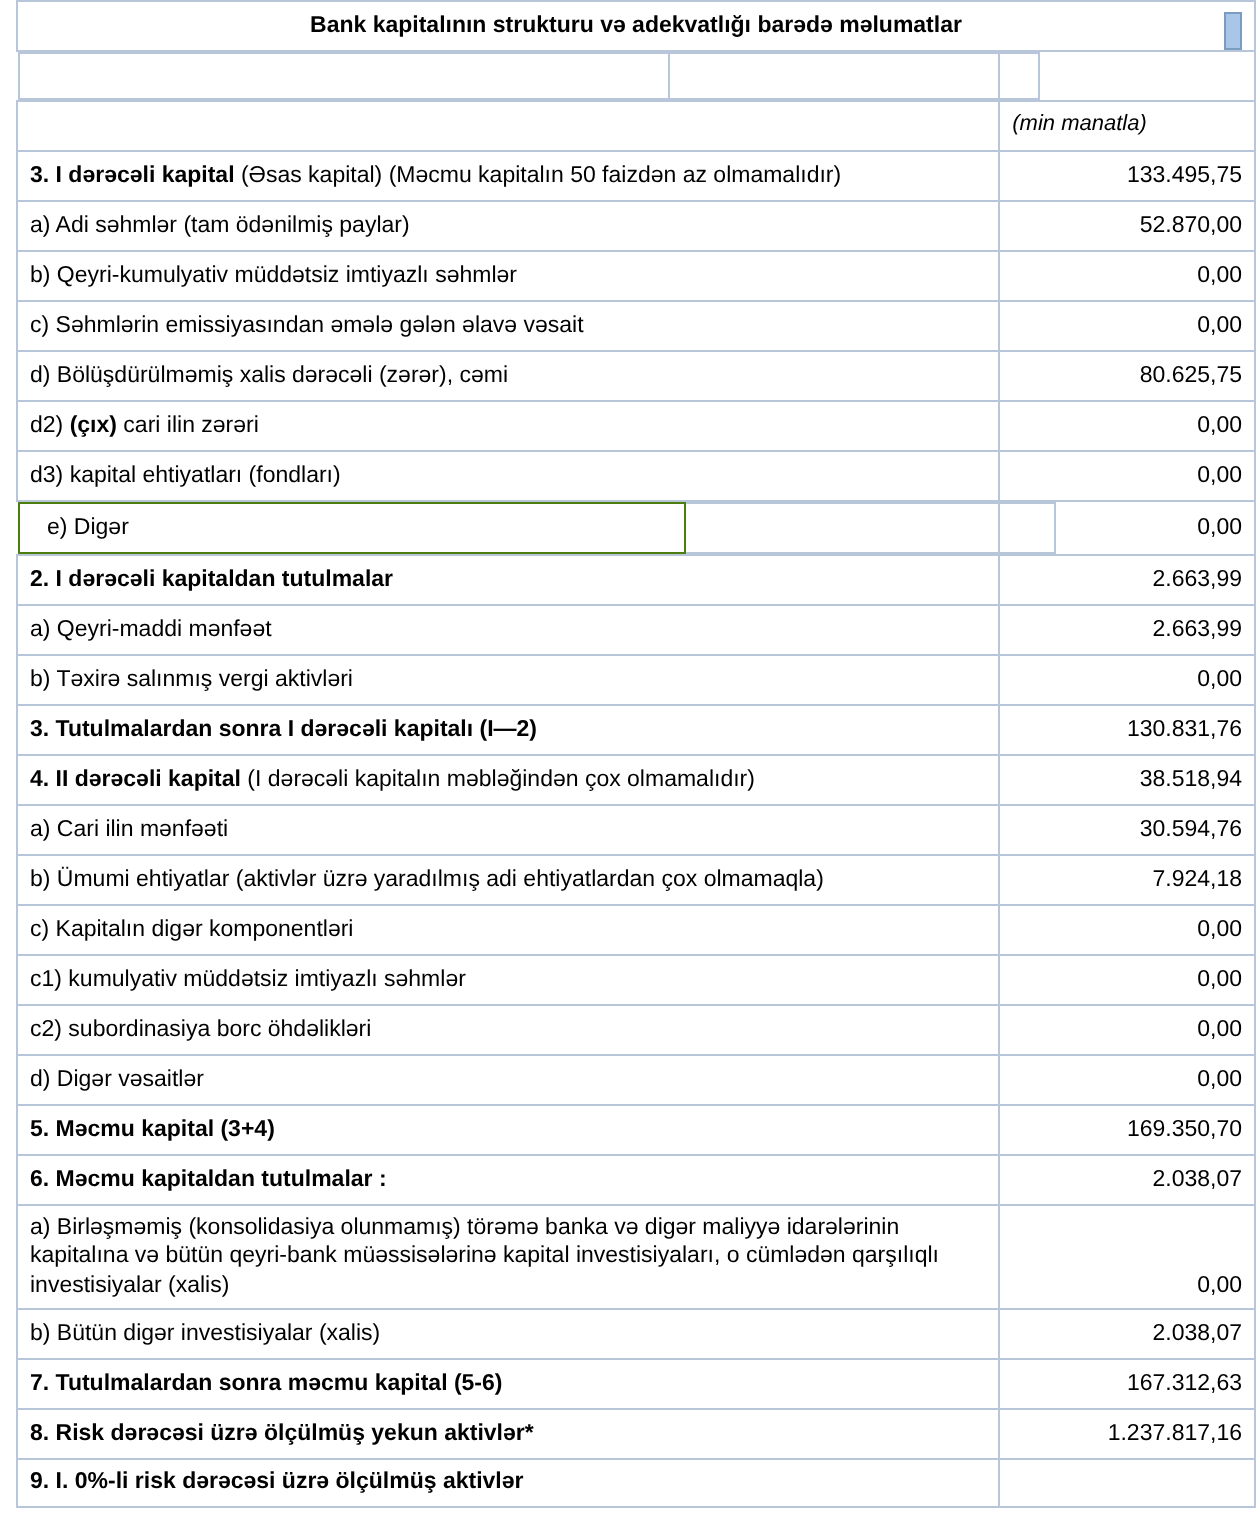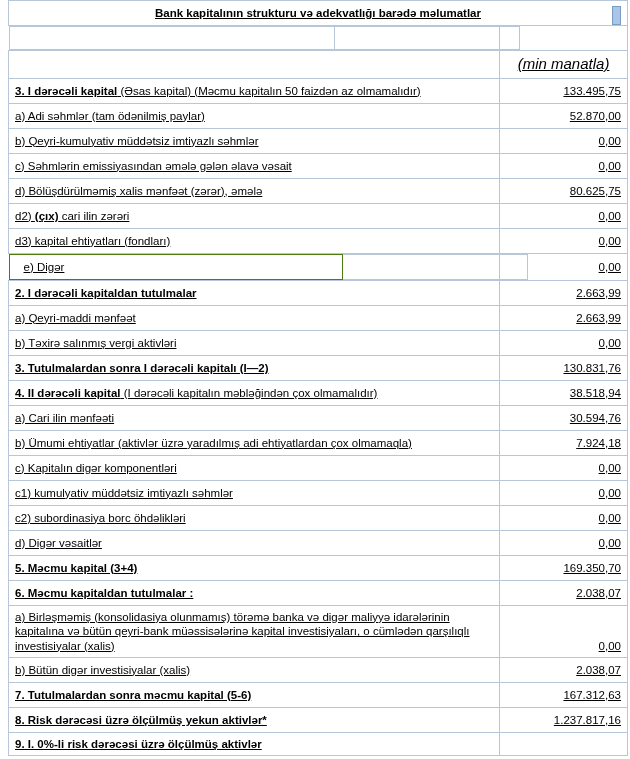--- a/index.html
+++ b/index.html
@@ -13,21 +13,20 @@
     font-family: "Liberation Sans", sans-serif;
     font-size: 11.5px;
     color: #000000;
     overflow: hidden;
   }
   .sheet {
     position: relative;
     width: 630px;
     height: 759px;
     box-sizing: border-box;
-    text-decoration: underline;
   }
   table.grid {
     border-collapse: collapse;
     width: 620px;
     margin-left: 8px;
     table-layout: fixed;
   }
   table.grid td {
     border: 1px solid #b7c6d9;
     padding: 4px 6px;
@@ -60,23 +59,23 @@
     border: 1px solid #7a9cc0;
     box-sizing: border-box;
   }
 
   
   .spacer-row td { height: 14px; padding: 2px 6px; }
   .split-left { width: 312px; }
   .split-mid { width: 172px; }
 
   .unit-cell {
-    text-align: center;
+    text-align: left;
     font-style: italic;
-    font-size: 15px;
+    font-size: 11px;
     padding-right: 6px;
   }
 
   .bold { font-weight: bold; }
   .ind0 { padding-left: 6px; }
   .ind1 { padding-left: 14px; }
   .ind2 { padding-left: 22px; }
 
   .wrap { white-space: normal; }
   .num { text-align: right; white-space: nowrap; }
@@ -136,21 +135,21 @@
       </tr>
       <tr>
         <td class="ind1 wrap">b) Qeyri-kumulyativ müddətsiz imtiyazlı səhmlər</td>
         <td class="num">0,00</td>
       </tr>
       <tr>
         <td class="ind1 wrap">c) Səhmlərin emissiyasından əmələ gələn  əlavə vəsait</td>
         <td class="num">0,00</td>
       </tr>
       <tr>
-        <td class="ind1 wrap">d)   Bölüşdürülməmiş xalis mənfəət (zərər), əmələ</td>
+        <td class="ind1 wrap">d)   Bölüşdürülməmiş xalis dərəcəli (zərər), cəmi</td>
         <td class="num">80.625,75</td>
       </tr>
       <tr>
         <td class="ind2 wrap"><span>d2) </span><span class="bold">(çıx)</span><span> cari ilin zərəri</span></td>
         <td class="num">0,00</td>
       </tr>
       <tr>
         <td class="ind2 wrap">d3) kapital ehtiyatları (fondları)</td>
         <td class="num">0,00</td>
       </tr>

